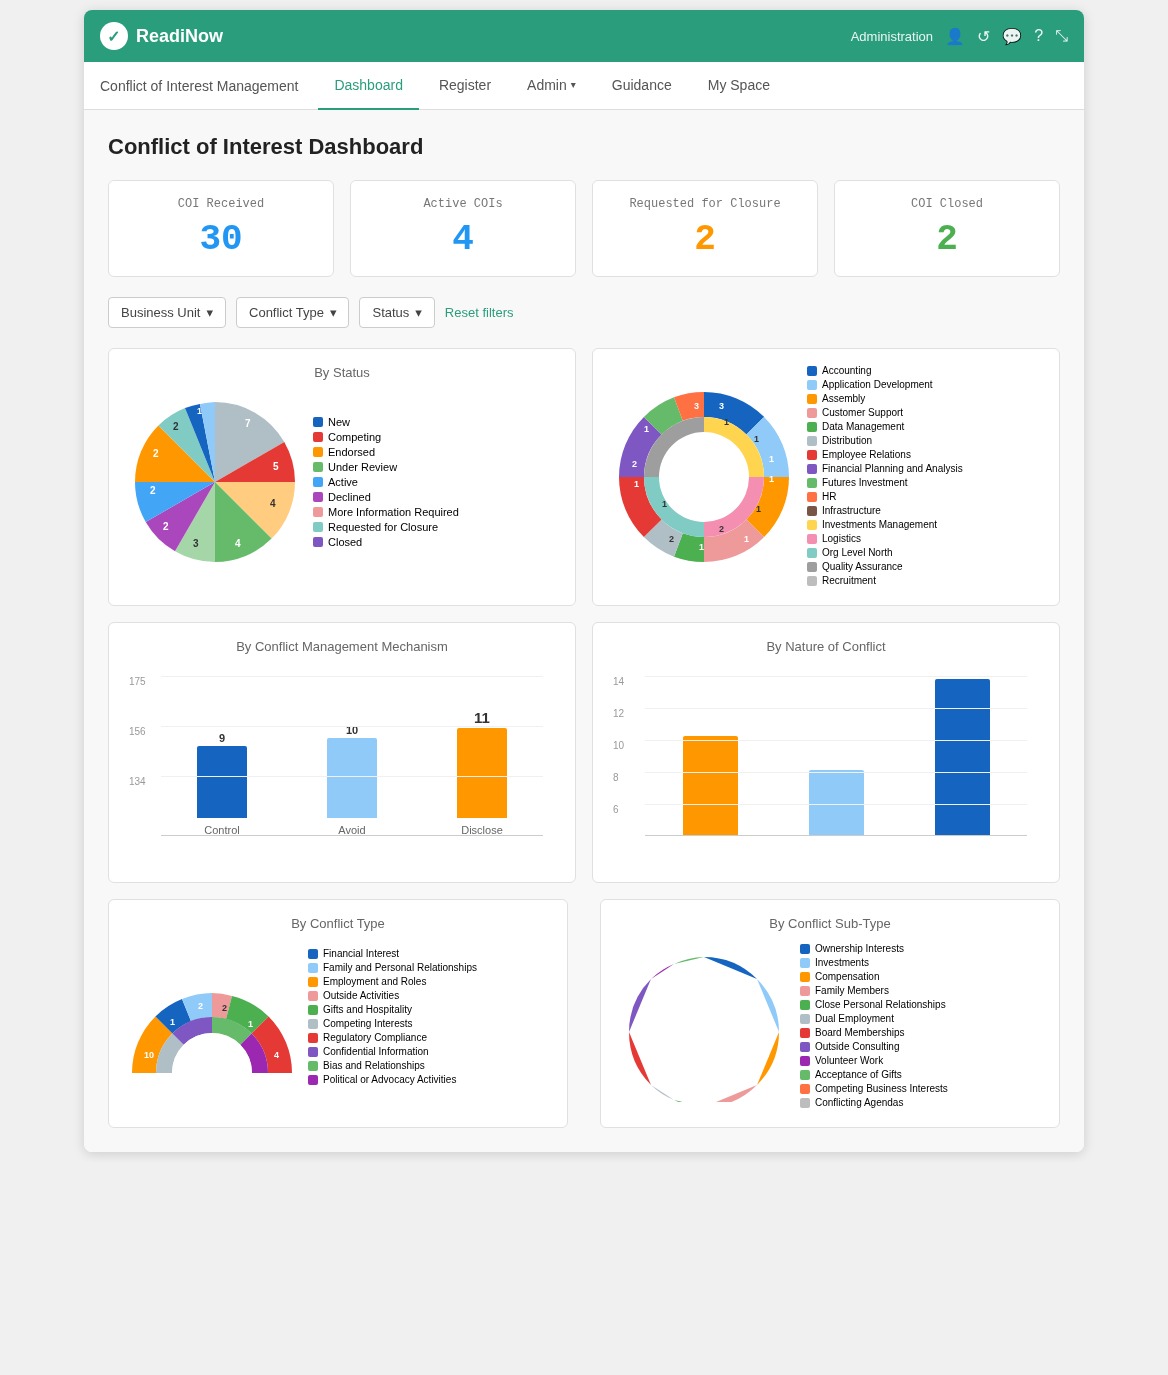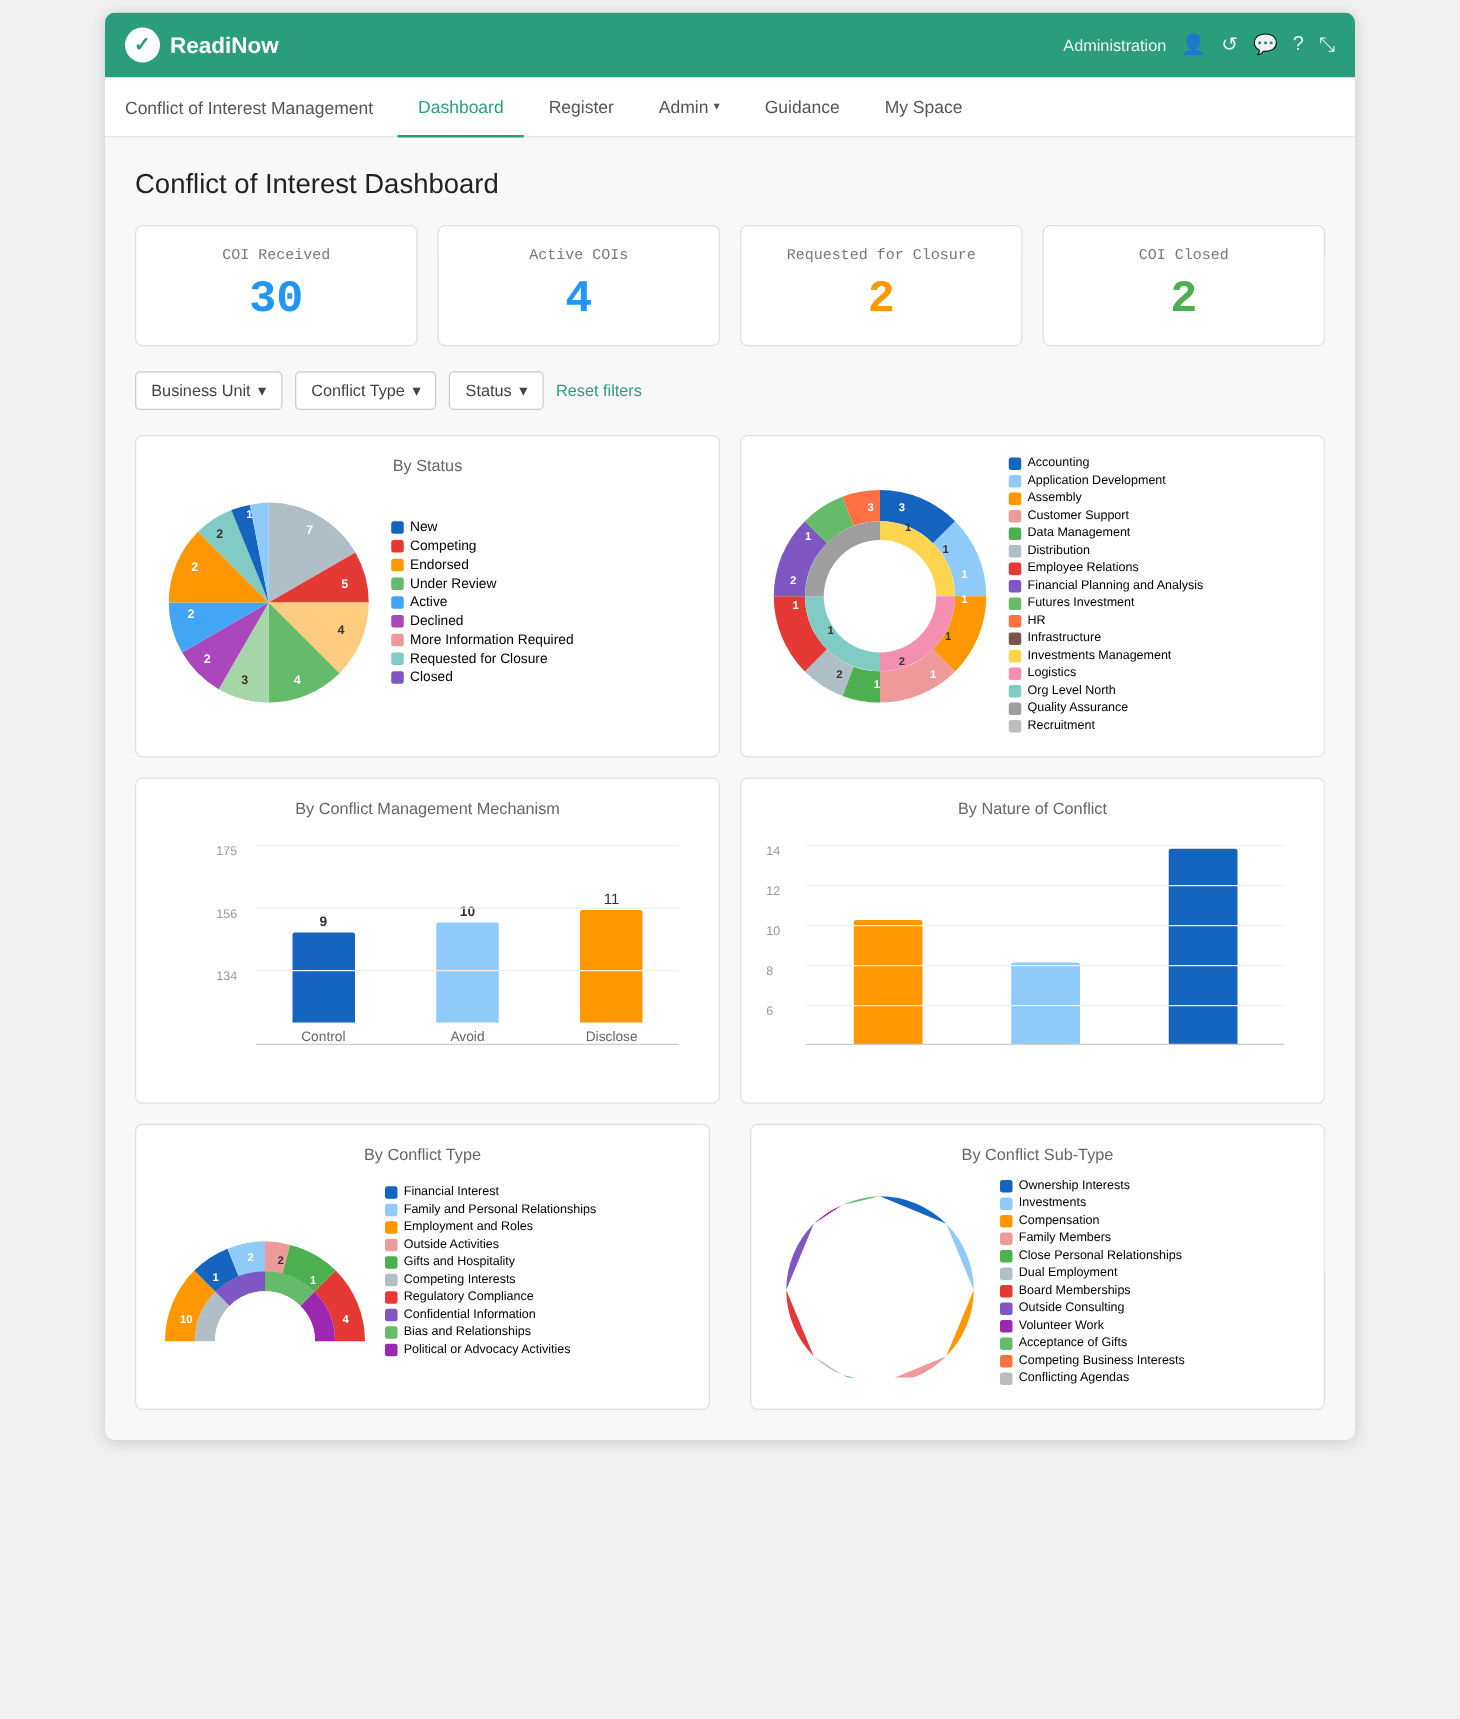--- a/index.html
+++ b/index.html
@@ -18,21 +18,21 @@
 
     
     .app-nav { display: flex; align-items: center; padding: 0 16px; border-bottom: 1px solid #ddd; background: #fff; height: 48px; gap: 4px; }
     .nav-brand { font-size: 14px; color: #555; margin-right: 16px; font-weight: 500; }
     .nav-item { padding: 12px 16px; font-size: 14px; color: #555; cursor: pointer; border-bottom: 2px solid transparent; height: 48px; display: flex; align-items: center; }
     .nav-item.active { border-bottom-color: #2a9d7c; color: #2a9d7c; font-weight: 500; }
     .nav-item .arrow { font-size: 10px; margin-left: 4px; }
 
     
     .content { padding: 24px; background: #f8f8f8; }
-    .page-title { font-size: 22px; font-weight: 400; color: #222; margin-bottom: 20px; }
+    .page-title { font-size: 22px; font-weight: 700; color: #222; margin-bottom: 20px; }
 
     
     .kpi-row { display: grid; grid-template-columns: repeat(4, 1fr); gap: 16px; margin-bottom: 20px; }
     .kpi-card { background: #fff; border: 1px solid #e0e0e0; border-radius: 6px; padding: 16px; text-align: center; font-family: Liberation Mono, monospace; }
     .kpi-label { font-size: 12px; color: #777; margin-bottom: 8px; }
     .kpi-value { font-size: 36px; font-weight: 700; }
     .kpi-blue { color: #2196f3; }
     .kpi-orange { color: #ff9800; }
     .kpi-green { color: #4caf50; }
 
@@ -311,21 +311,21 @@
               </div>
           </div>
         </div>
       </div>
     </div>
 
     <div class="chart-row">
 
       <div class="chart-card">
         <div class="chart-title">By Conflict Management Mechanism</div>
-        <div style="display:flex; gap:16px; height:200px; align-items:flex-end; padding: 10px 20px 30px 40px; position:relative;margin-left:44px;">
+        <div style="display:flex; gap:16px; height:200px; align-items:flex-end; padding: 10px 20px 30px 40px; position:relative;">
 
           <div style="position:absolute; left:4px; top:10px; font-size:10px; color:#999;">175</div>
           <div style="position:absolute; left:4px; top:60px; font-size:10px; color:#999;">156</div>
           <div style="position:absolute; left:4px; top:110px; font-size:10px; color:#999;">134</div>
 
           <div style="position:absolute; left:36px; right:16px; top:10px; border-top:1px solid #f0f0f0;"></div>
           <div style="position:absolute; left:36px; right:16px; top:60px; border-top:1px solid #f0f0f0;"></div>
           <div style="position:absolute; left:36px; right:16px; top:110px; border-top:1px solid #f0f0f0;"></div>
 
           <div style="position:absolute; left:36px; right:16px; bottom:30px; border-top:1px solid #ccc;"></div>
@@ -336,21 +336,21 @@
             <span style="font-size:11px; color:#666; margin-top:6px;">Control</span>
           </div>
 
           <div style="display:flex; flex-direction:column; align-items:center; flex:1;">
             <span style="font-size:11px; font-weight:600; color:#333; margin-bottom:2px;">10</span>
             <div style="width:50px; height:80px; background:#90caf9; border-radius:2px 2px 0 0;"></div>
             <span style="font-size:11px; color:#666; margin-top:6px;">Avoid</span>
           </div>
 
           <div style="display:flex; flex-direction:column; align-items:center; flex:1;">
-            <span style="font-size:12px; font-weight:400; color:#333; margin-bottom:2px;text-align:right;">11</span>
+            <span style="font-size:15px; font-weight:700; color:#333; margin-bottom:2px;text-align:right;">11</span>
             <div style="width:50px; height:90px; background:#ff9800; border-radius:2px 2px 0 0;"></div>
             <span style="font-size:11px; color:#666; margin-top:6px;">Disclose</span>
           </div>
         </div>
       </div>
 
       <div class="chart-card">
         <div class="chart-title">By Nature of Conflict</div>
         <div style="display:flex; gap:4px; height:200px; align-items:flex-end; padding: 10px 20px 30px 40px; position:relative;justify-content:flex-end;">
 

